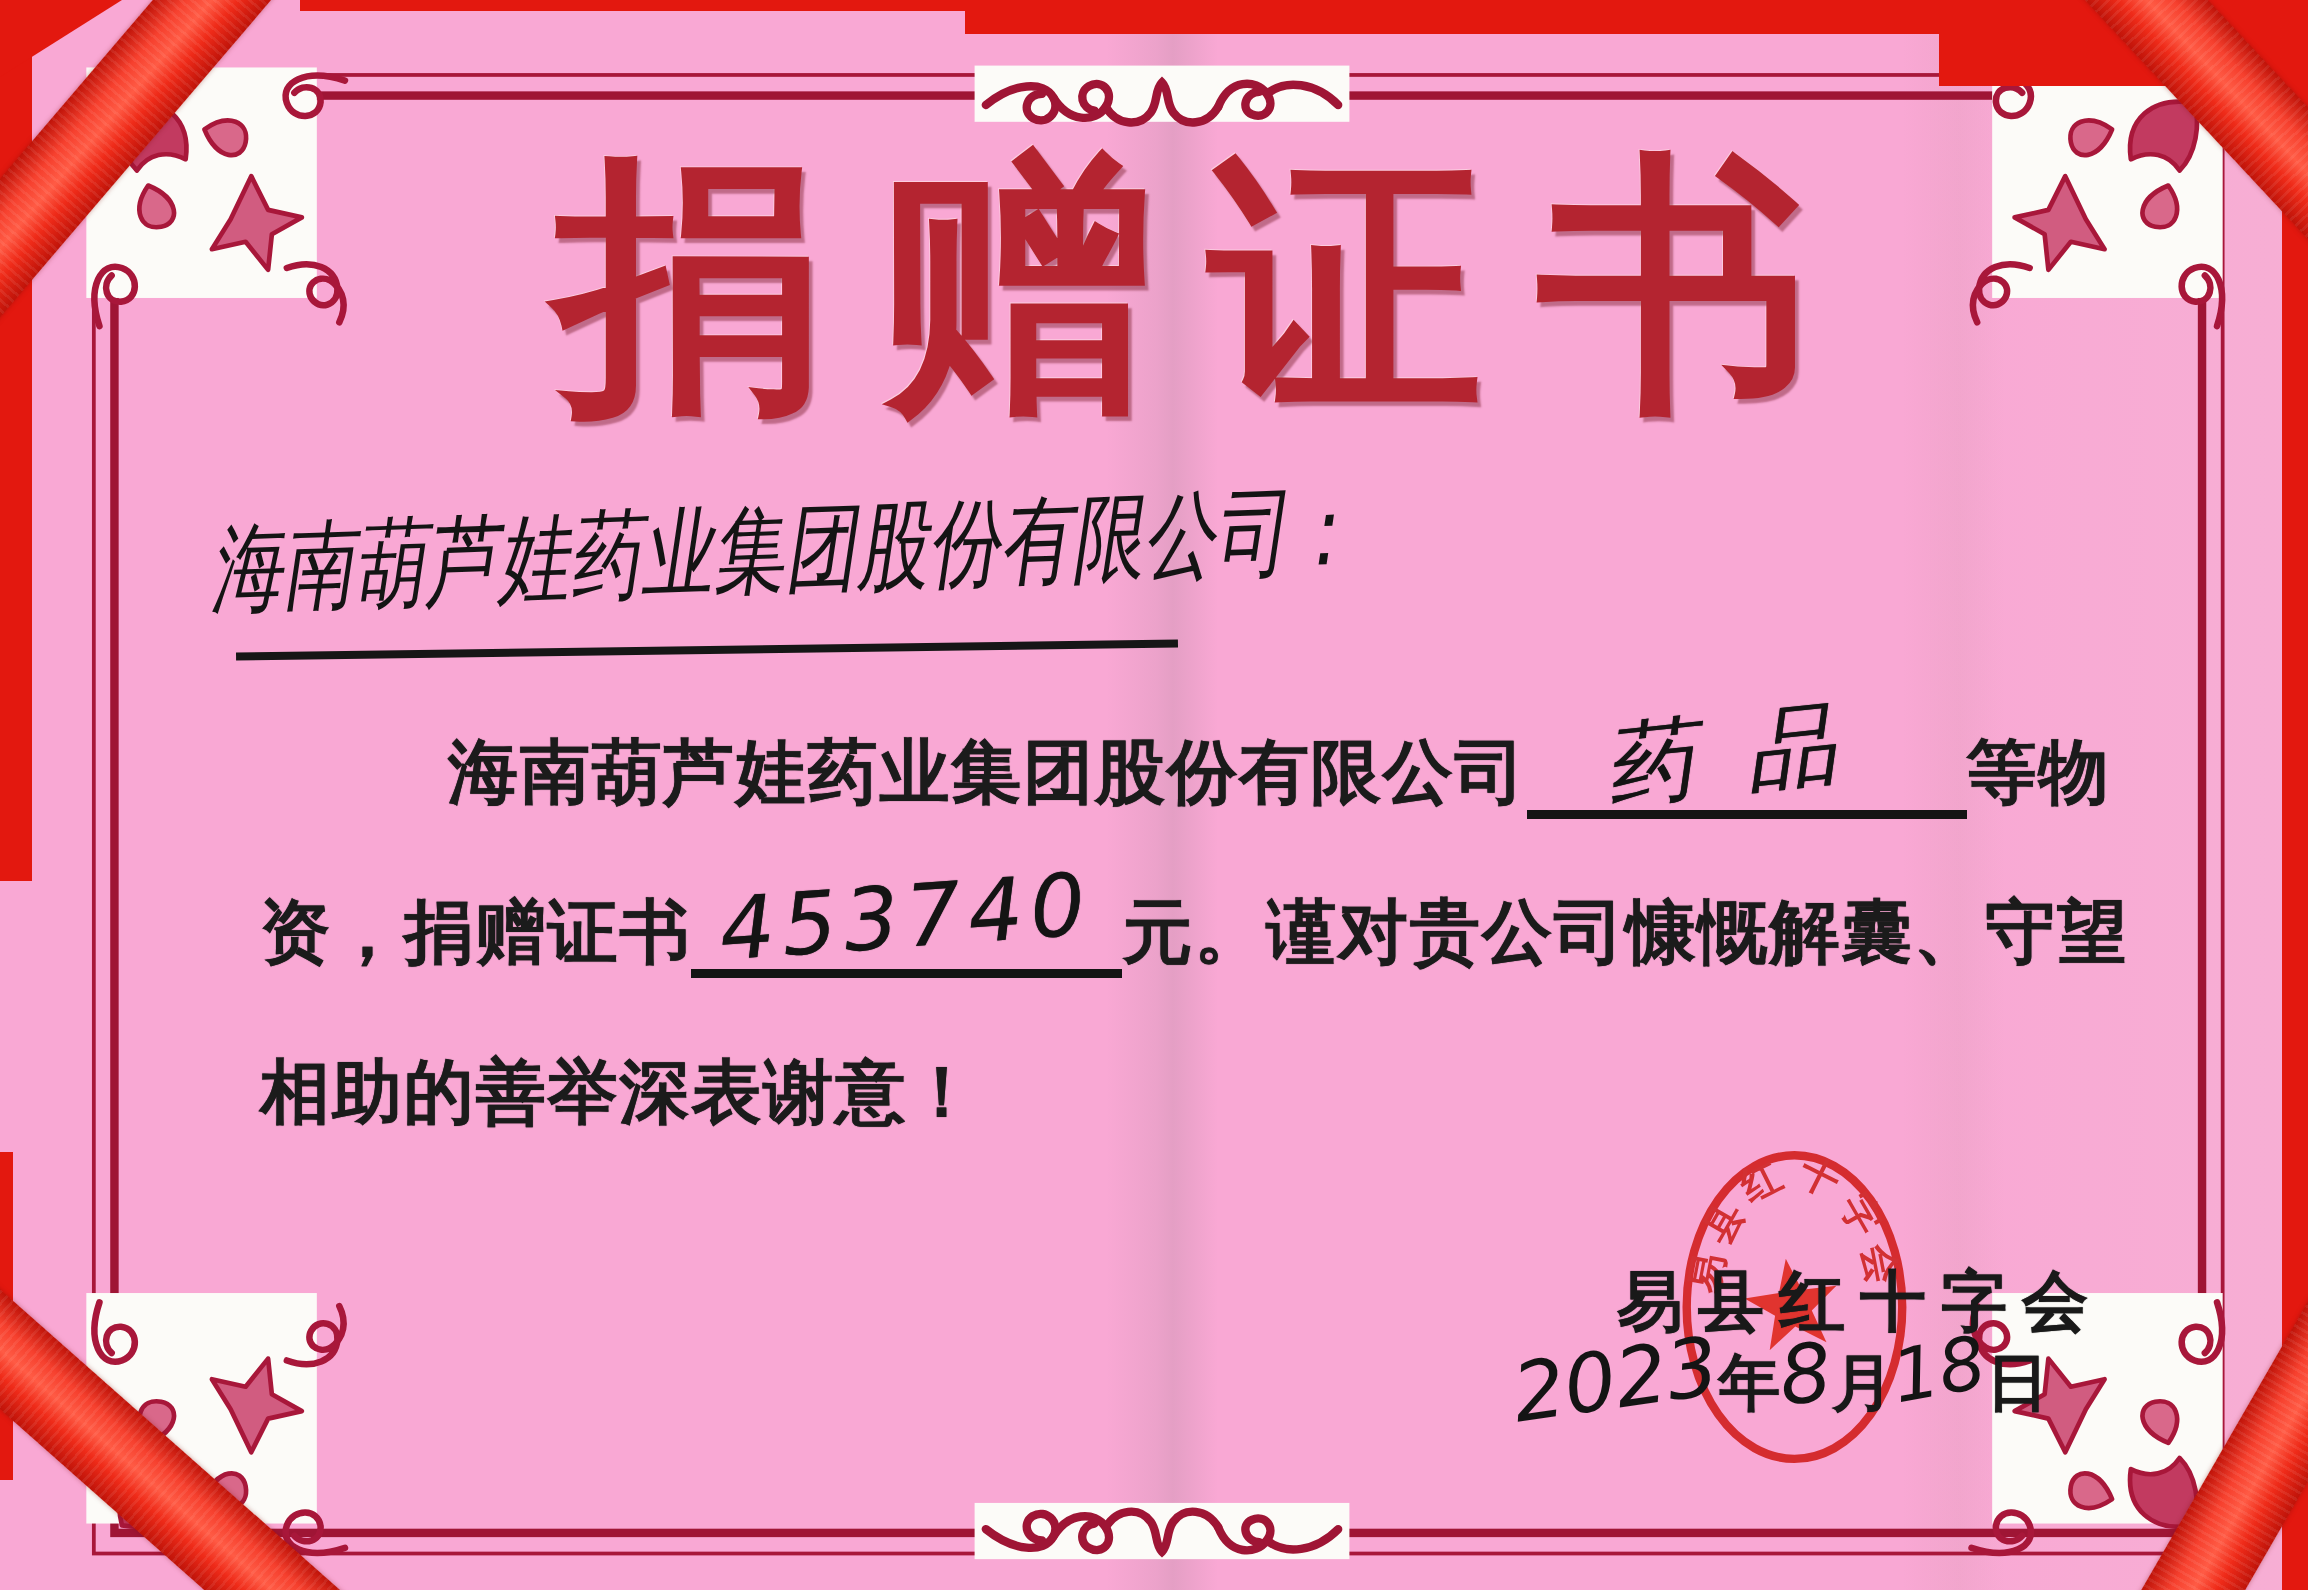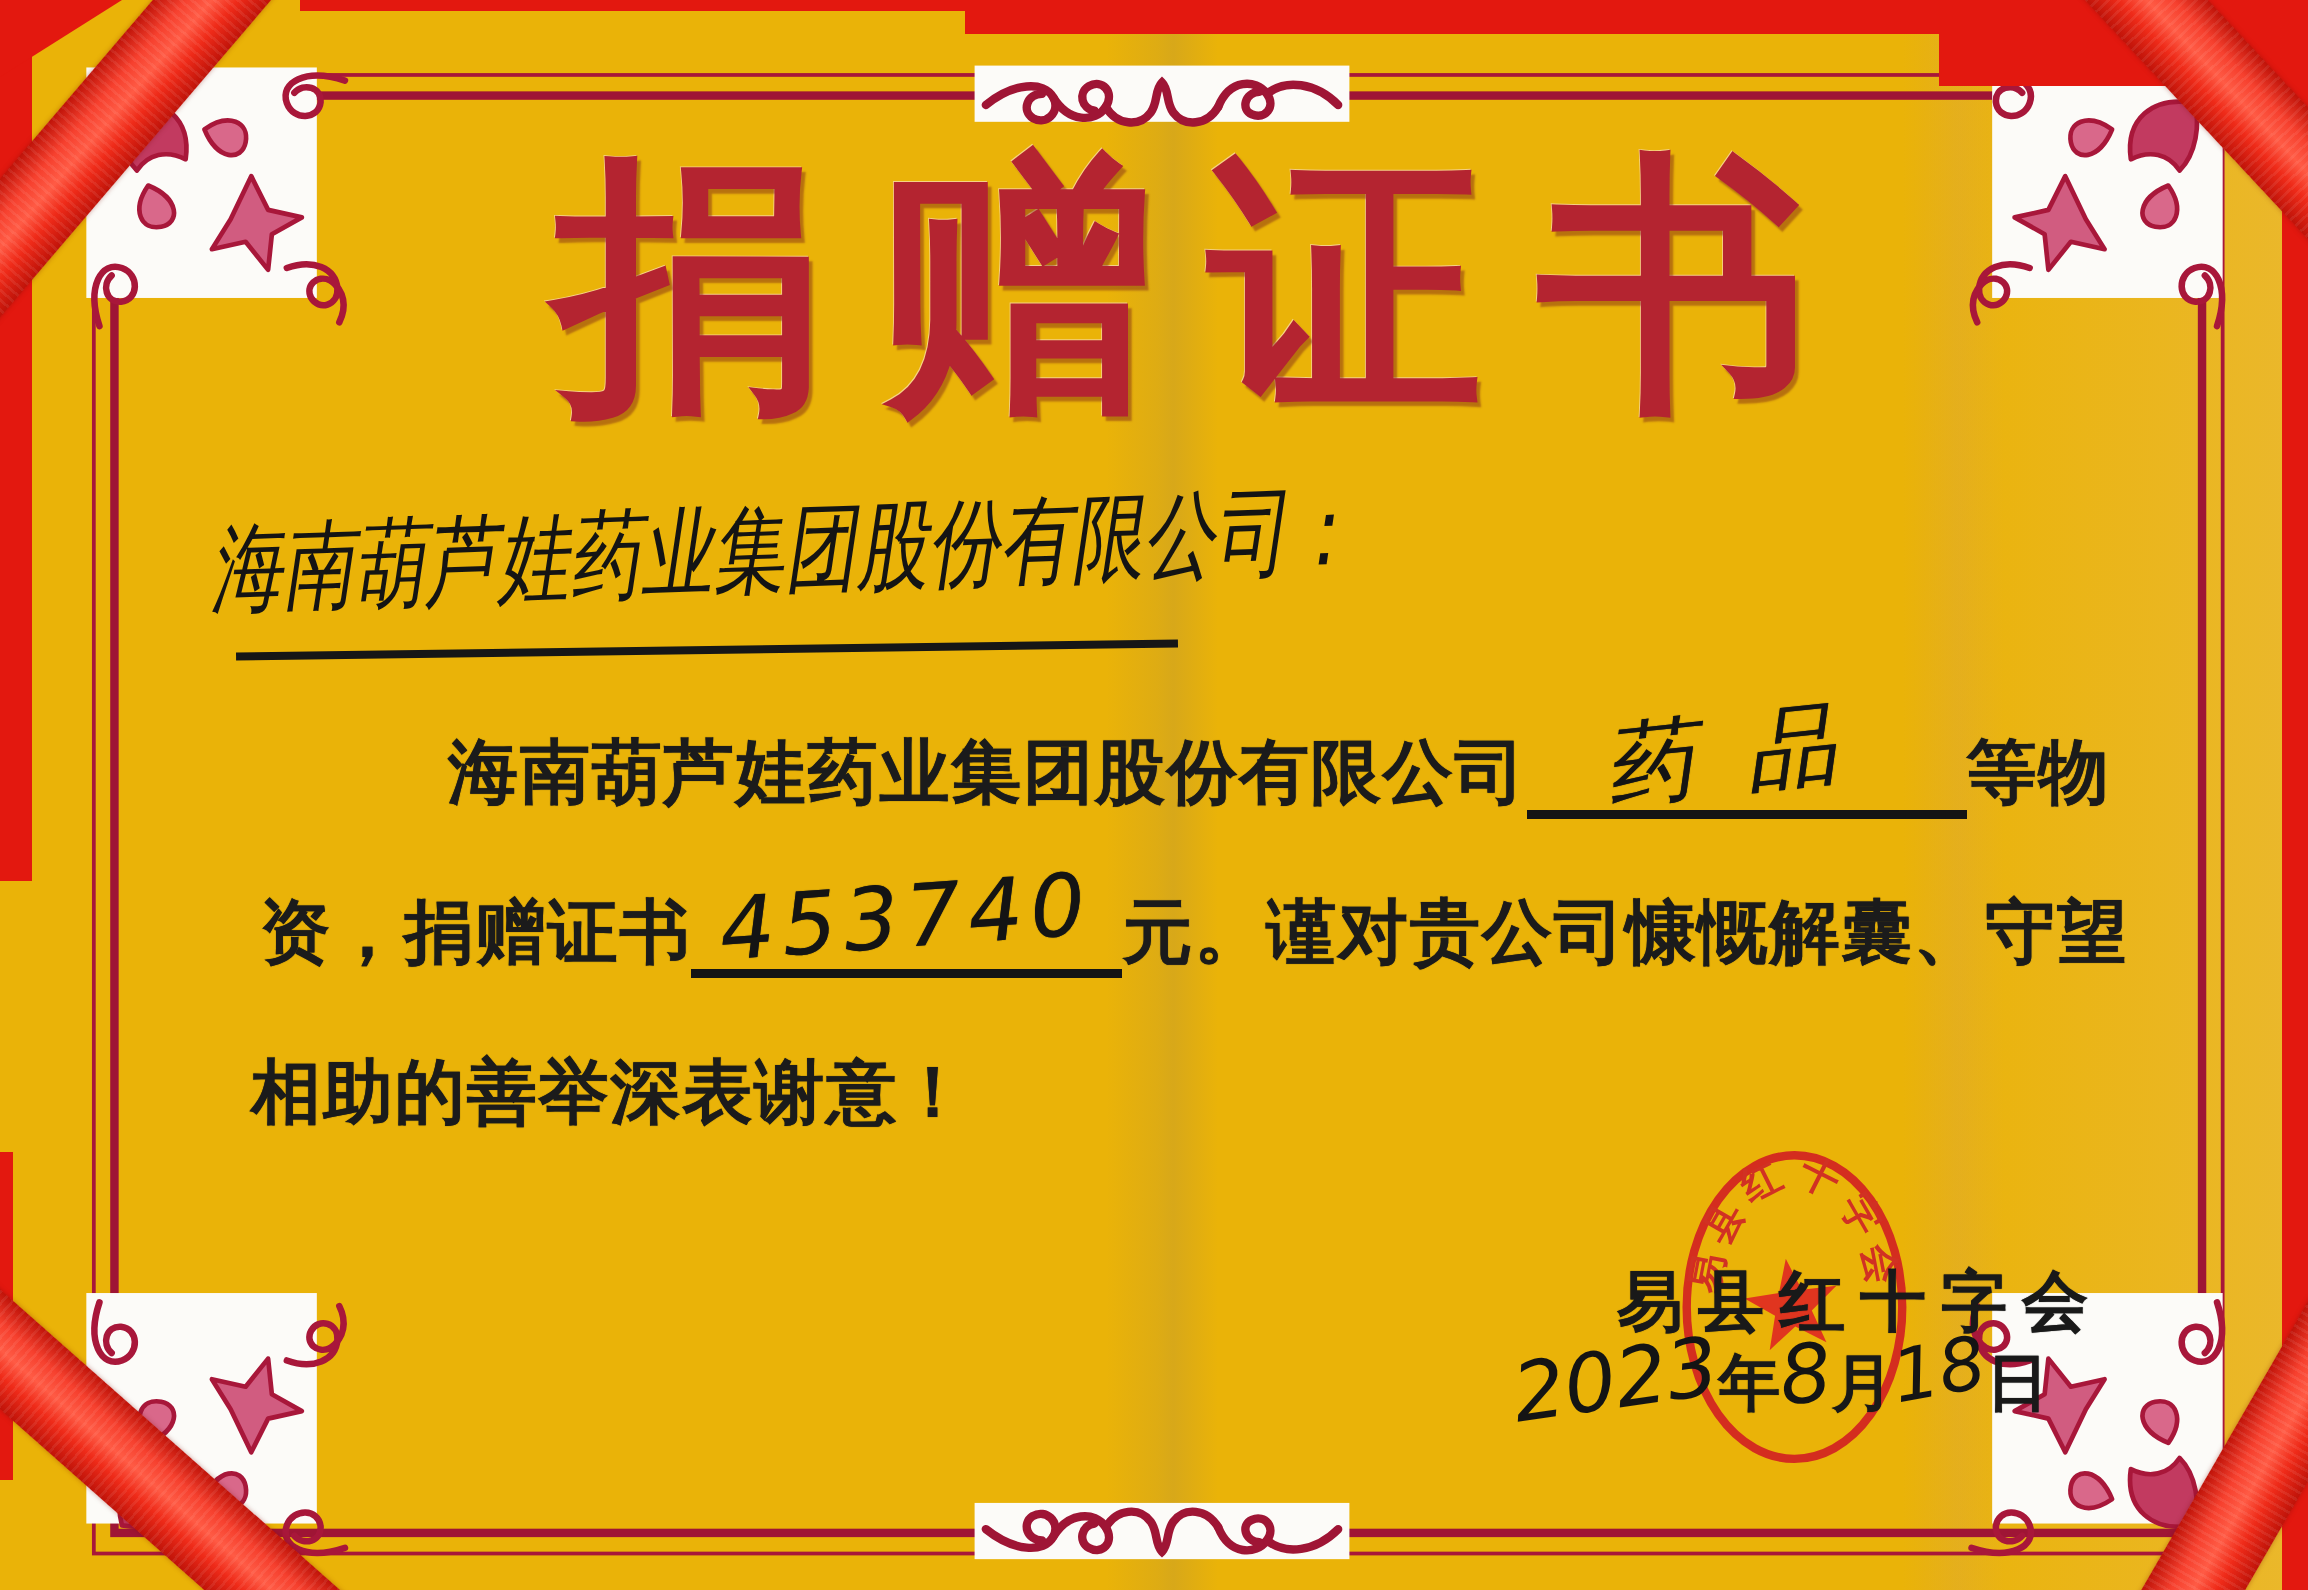--- a/index.html
+++ b/index.html
@@ -1,17 +1,17 @@
 <!DOCTYPE html>
 <html style="font-size:15px"><head>
 <meta charset="utf-8">
 <style>
   html,body{margin:0;padding:0;background:#7a7a7a;}
   #stage{position:relative;width:2309px;height:1591px;overflow:hidden;
-         background:#eab308;font-family:"DejaVu Sans","Liberation Sans",sans-serif;}
+         background:#f9a8d4;font-family:"DejaVu Sans","Liberation Sans",sans-serif;}
 
   
   .fold{position:absolute;top:0;height:100%;pointer-events:none;}
   .fold-center{left:1106px;width:112px;
     background:linear-gradient(90deg,rgba(120,110,115,0) 0%,rgba(120,110,115,.10) 45%,rgba(120,110,115,.16) 60%,rgba(120,110,115,0) 100%);}
   .fold-right{left:1902px;width:103px;
     background:linear-gradient(90deg,rgba(190,140,150,0) 0%,rgba(190,140,150,.12) 55%,rgba(190,140,150,0) 100%);}
   .tint-right{position:absolute;top:0;right:0;width:394px;height:100%;
     background:linear-gradient(90deg,rgba(236,205,212,0),rgba(236,205,212,.18));pointer-events:none;}
 
@@ -54,21 +54,21 @@
     font-size:97px;white-space:nowrap;
     transform:rotate(-2deg) scaleX(.74);transform-origin:left bottom;}
   .company-underline{position:absolute;left:236px;top:646px;width:942px;height:8.4px;
     background:#161616;transform:rotate(-.8deg);z-index:2;}
 
   
   .body-line{position:absolute;z-index:3;font-size:70px;font-weight:bold;color:#1b1b1b;
     white-space:nowrap;text-shadow:0 0 0.9px #1b1b1b;letter-spacing:1.9px;}
   .bl1{left:448px;top:720px;}
   .bl2{left:260px;top:883px;}
-  .bl3{left:251px;top:1046px;}
+  .bl3{left:260px;top:1046px;}
   .blank{display:inline-block;border-bottom:9.4px solid #141414;text-align:center;
     vertical-align:baseline;line-height:1;}
   .blank-items{min-width:440px;}
   .blank-amount{min-width:431px;}
   .hand-items{display:inline-block;font-size:90px;letter-spacing:52px;
     transform:rotate(-6deg) translateY(-13px);}
   .hand-amount{display:inline-block;font-size:86px;letter-spacing:7.5px;
     transform:rotate(-4deg) translateY(-9.4px);}
 
   

